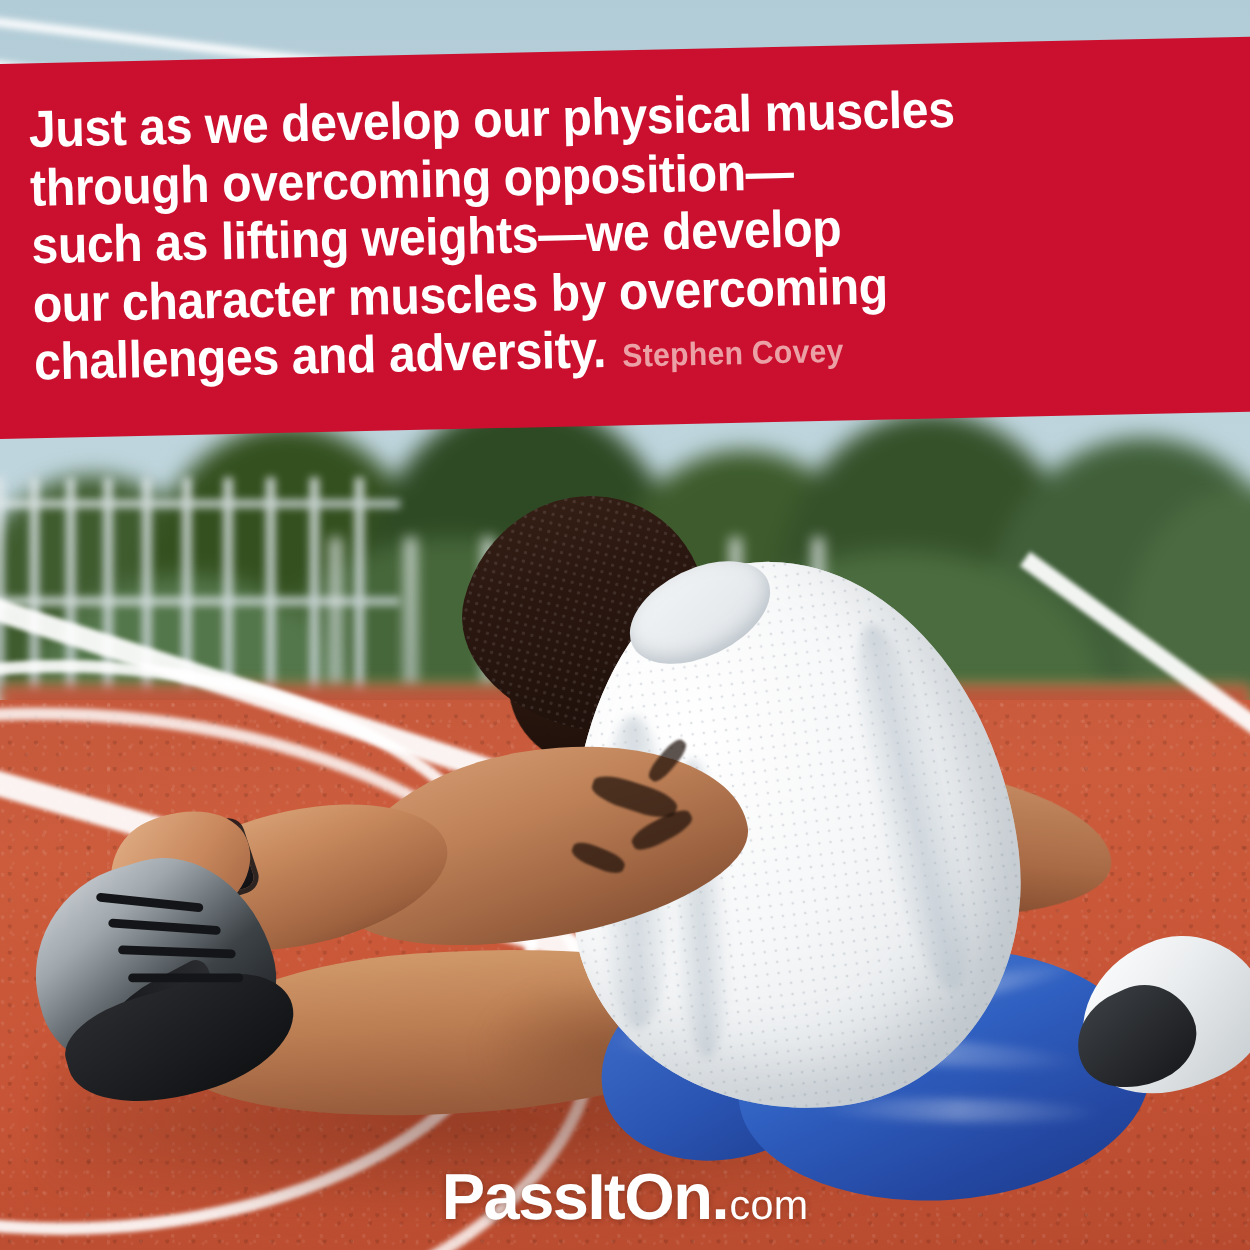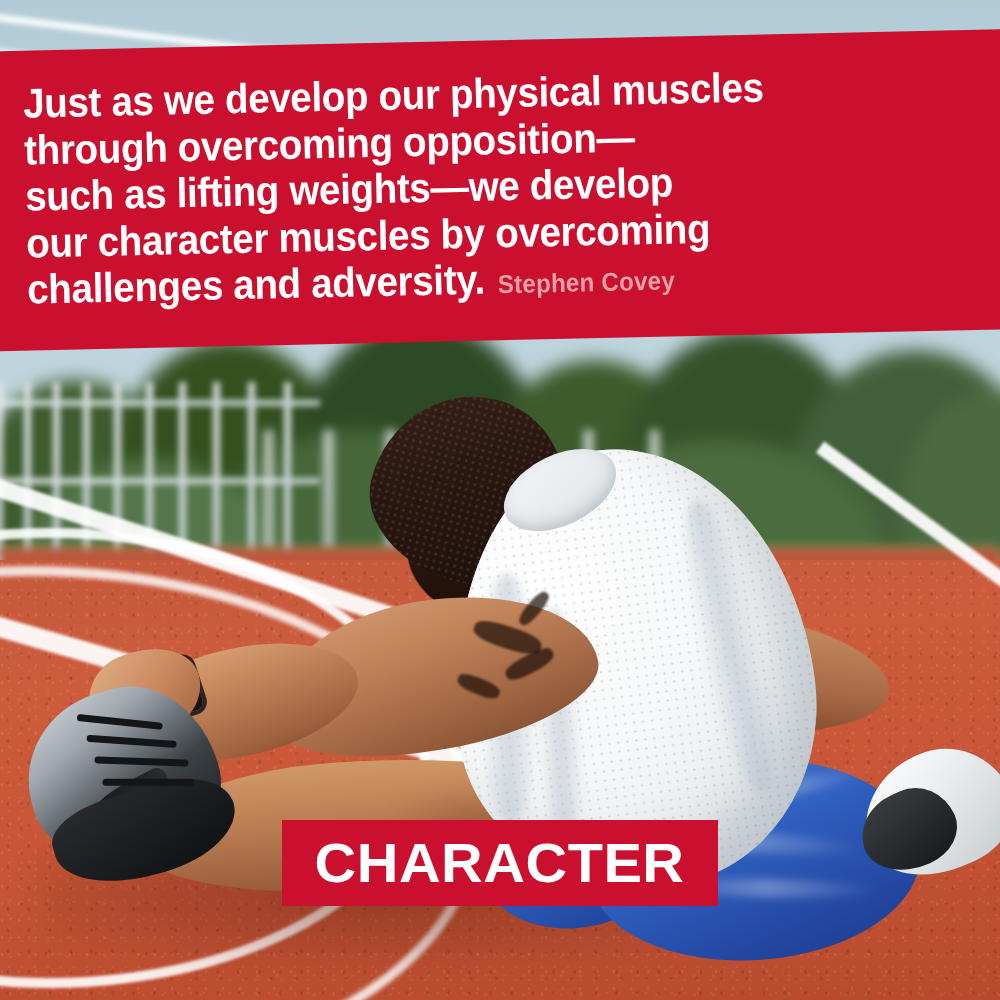--- a/index.html
+++ b/index.html
@@ -544,18 +544,18 @@
       <span class="quote-line">through overcoming opposition—</span>
       <span class="quote-line">such as lifting weights—we develop</span>
       <span class="quote-line">our character muscles by overcoming</span>
       <span class="last-line">
         <span class="quote-line">challenges and adversity.</span>
         <span class="quote-author">Stephen Covey</span>
       </span>
     </div>
   </div>
 
-  <div class="character-badge">
-    <span class="character-text">CHARACTER</span>
+
+  <div class="logo">
+    <span class="logo-main">PassItOn</span><span class="logo-dot">.</span><span class="logo-com">com</span>
   </div>
 
-
 </div>
 
 </body></html>

